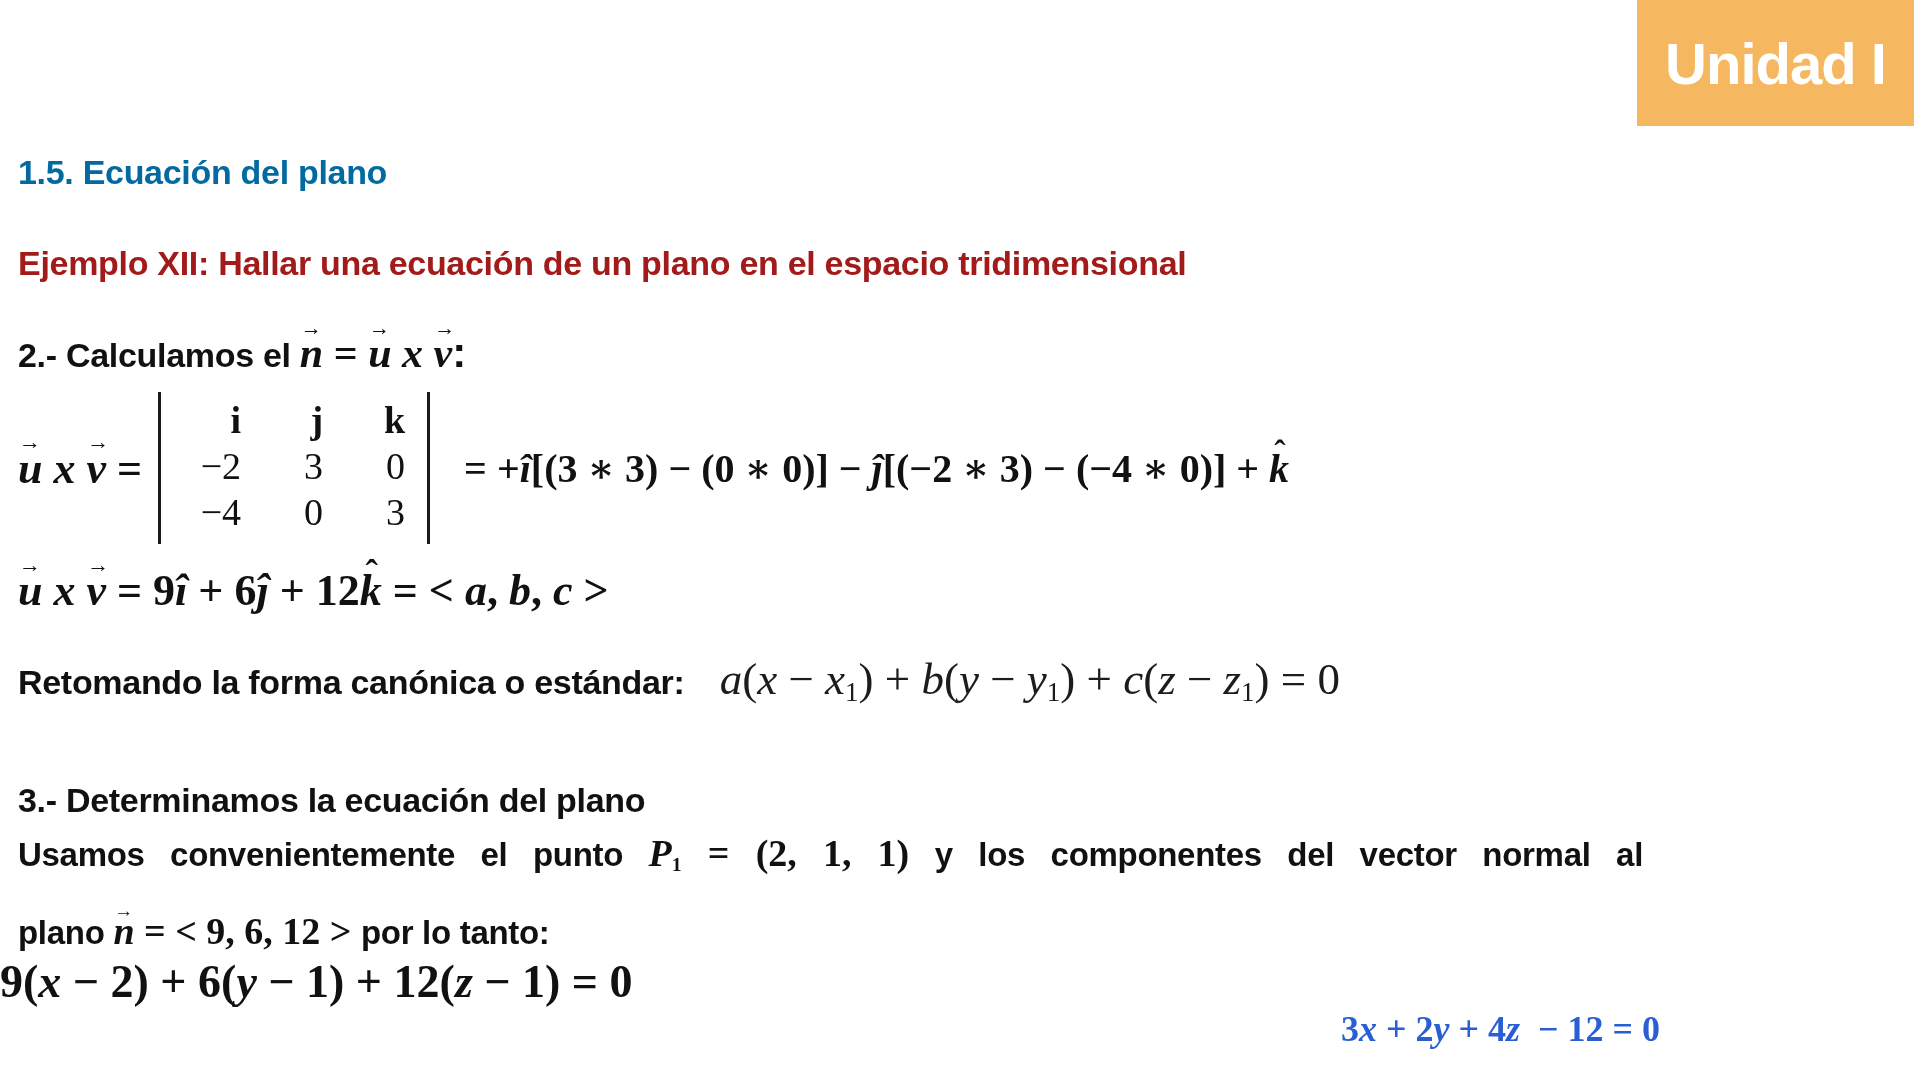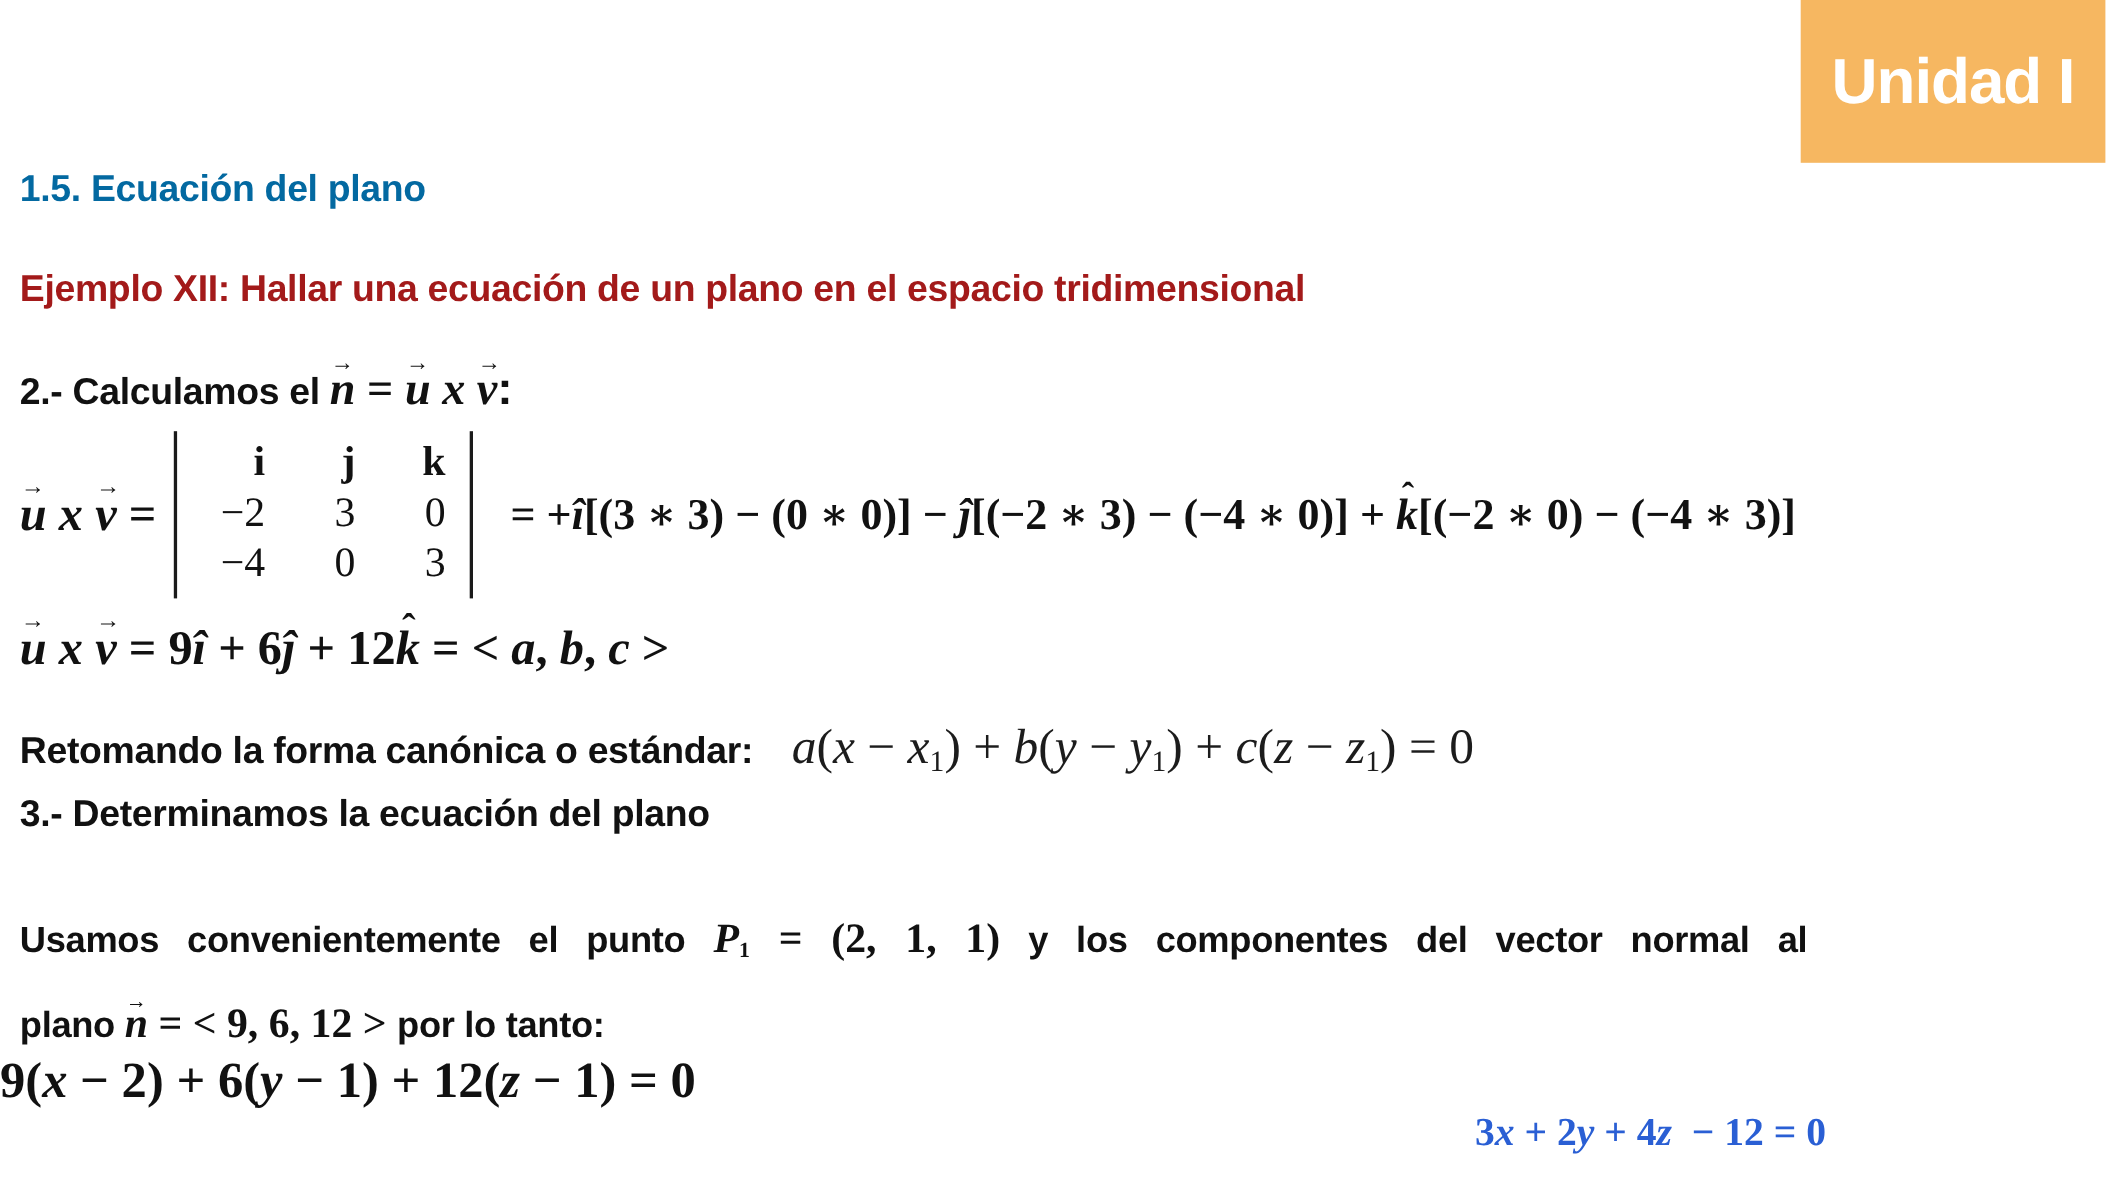--- a/index.html
+++ b/index.html
@@ -3,21 +3,21 @@
 <meta charset="utf-8">
 <style>
   html,body{margin:0;padding:0;}
   body{
     width:1920px;height:1080px;position:relative;overflow:hidden;
     background:#ffffff;color:#111;
     font-family:"Liberation Sans",sans-serif;
   }
   
   #badge{
-    position:absolute;left:1637px;top:0;width:277px;height:148px;
+    position:absolute;left:1637px;top:0;width:277px;height:126px;
     display:flex;align-items:center;justify-content:center;
   }
   #badge .badge-label{
     font-size:58px;font-weight:bold;letter-spacing:-1px;
     font-family:"Liberation Sans",sans-serif;
   }
   
   .ln{position:absolute;left:18px;white-space:nowrap;line-height:1.18;}
   .sans{font-weight:bold;font-family:"Liberation Sans",sans-serif;letter-spacing:-0.3px;}
   
@@ -47,21 +47,21 @@
     padding:6px 22px 10px 10px;
   }
   .det-grid{display:grid;grid-template-columns:repeat(3,70px);column-gap:12px;row-gap:2px;}
   .det-cell{text-align:right;font-size:38px;line-height:1.16;
     font-family:"Liberation Serif","DejaVu Serif",serif;}
   .det-head{font-weight:bold;}
   #expansion{margin-left:34px;font-size:40px;}
   #result{top:564px;font-size:44px;}
   #canonical{top:652px;font-size:34px;}
   #canon-math{font-size:45px;font-weight:normal;margin-left:26px;color:#1c1c1c;}
-  #step3{top:720px;font-size:34px;}
+  #step3{top:780px;font-size:34px;}
   #para1{top:834px;width:1625px;font-size:33px;white-space:normal;
          text-align:justify;text-align-last:justify;}
   #para2{top:912px;font-size:33px;}
   #para1 .tk-mbi,#para1 .tk-mb,#para2 .tk-mb,#para2 .tk-vec{font-size:38px;line-height:1;}
   #eq1{top:954px;left:0;width:1660px;text-align:left;font-size:46px;}
   #eq2{top:1008px;left:0;width:1660px;text-align:right;font-size:36px;}
 </style>
 </head>
 <body>
 
@@ -85,21 +85,21 @@
         <span class="det-cell det-head">j</span>
         <span class="det-cell det-head">k</span>
         <span class="det-cell">−2</span>
         <span class="det-cell">3</span>
         <span class="det-cell">0</span>
         <span class="det-cell">−4</span>
         <span class="det-cell">0</span>
         <span class="det-cell">3</span>
       </span>
   </span>
-  <span id="expansion"><span class="tk-mb">= +</span><span class="tk-mbi">î</span><span class="tk-mb">[(3 ∗ 3) − (0 ∗ 0)] − </span><span class="tk-mbi">ĵ</span><span class="tk-mb">[(−2 ∗ 3) − (−4 ∗ 0)] + </span><span class="tk-hat">k<span class="acc">ˆ</span></span><span class="tk-mb">[(−2 ∗ 0) − (−4 ∗ 3)]</span></span>
+  <span id="expansion"><span class="tk-mb">= +</span><span class="tk-mbi">î</span><span class="tk-mb">[(3 ∗ 3) − (0 ∗ 0)] − </span><span class="tk-mbi">ĵ</span><span class="tk-mb">[(−2 ∗ 3) − (−4 ∗ 0)] + </span><span class="tk-hat">k<span class="acc">ˆ</span></span></span>
 </div>
 
 <div id="result" class="ln"><span class="tk-vec">u<span class="arr">→</span></span><span class="tk-mbi"> x </span><span class="tk-vec">v<span class="arr">→</span></span><span class="tk-mb"> = 9</span><span class="tk-mbi">î</span><span class="tk-mb"> + 6</span><span class="tk-mbi">ĵ</span><span class="tk-mb"> + 12</span><span class="tk-hat">k<span class="acc">ˆ</span></span><span class="tk-mb"> = &lt; </span><span class="tk-mbi">a</span><span class="tk-mb">, </span><span class="tk-mbi">b</span><span class="tk-mb">, </span><span class="tk-mbi">c</span><span class="tk-mb"> &gt;</span></div>
 
 <div id="canonical" class="ln sans">
   <span>Retomando la forma canónica o estándar:</span>
   <span id="canon-math"><span class="tk-mi">a</span><span class="tk-m">(</span><span class="tk-mi">x</span><span class="tk-m"> − </span><span class="tk-mi">x</span><sub class="tk-sub">1</sub><span class="tk-m">) + </span><span class="tk-mi">b</span><span class="tk-m">(</span><span class="tk-mi">y</span><span class="tk-m"> − </span><span class="tk-mi">y</span><sub class="tk-sub">1</sub><span class="tk-m">) + </span><span class="tk-mi">c</span><span class="tk-m">(</span><span class="tk-mi">z</span><span class="tk-m"> − </span><span class="tk-mi">z</span><sub class="tk-sub">1</sub><span class="tk-m">) = 0</span></span>
 </div>
 
 <div id="step3" class="ln sans">3.- Determinamos la ecuación del plano</div>

